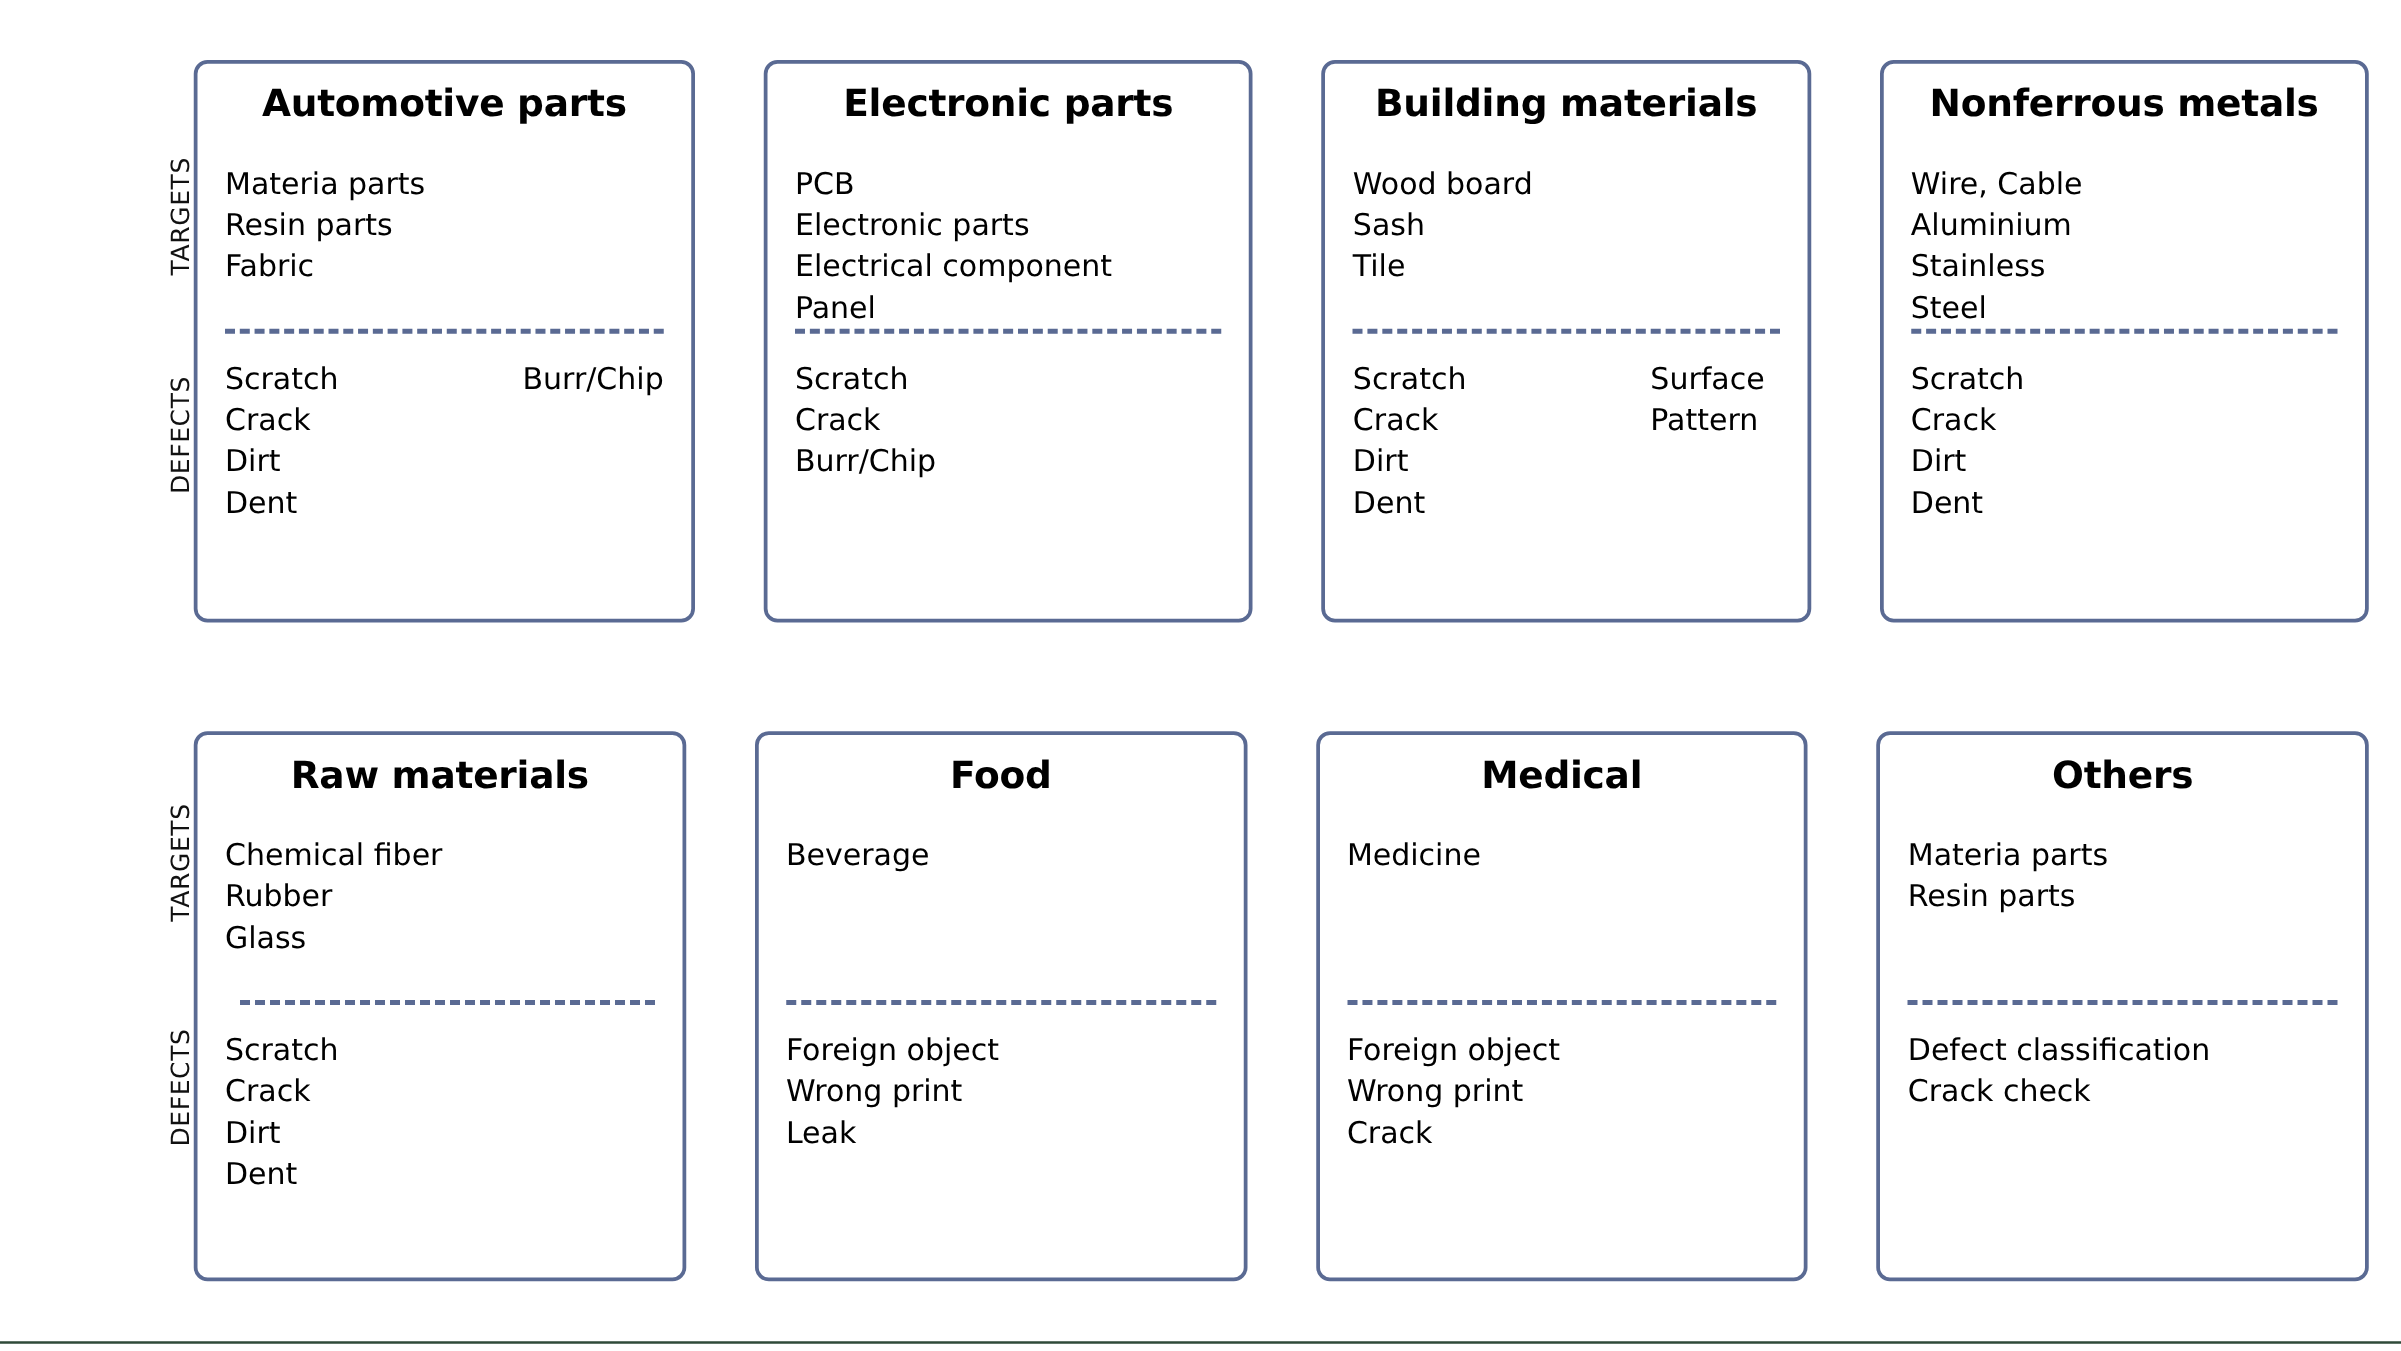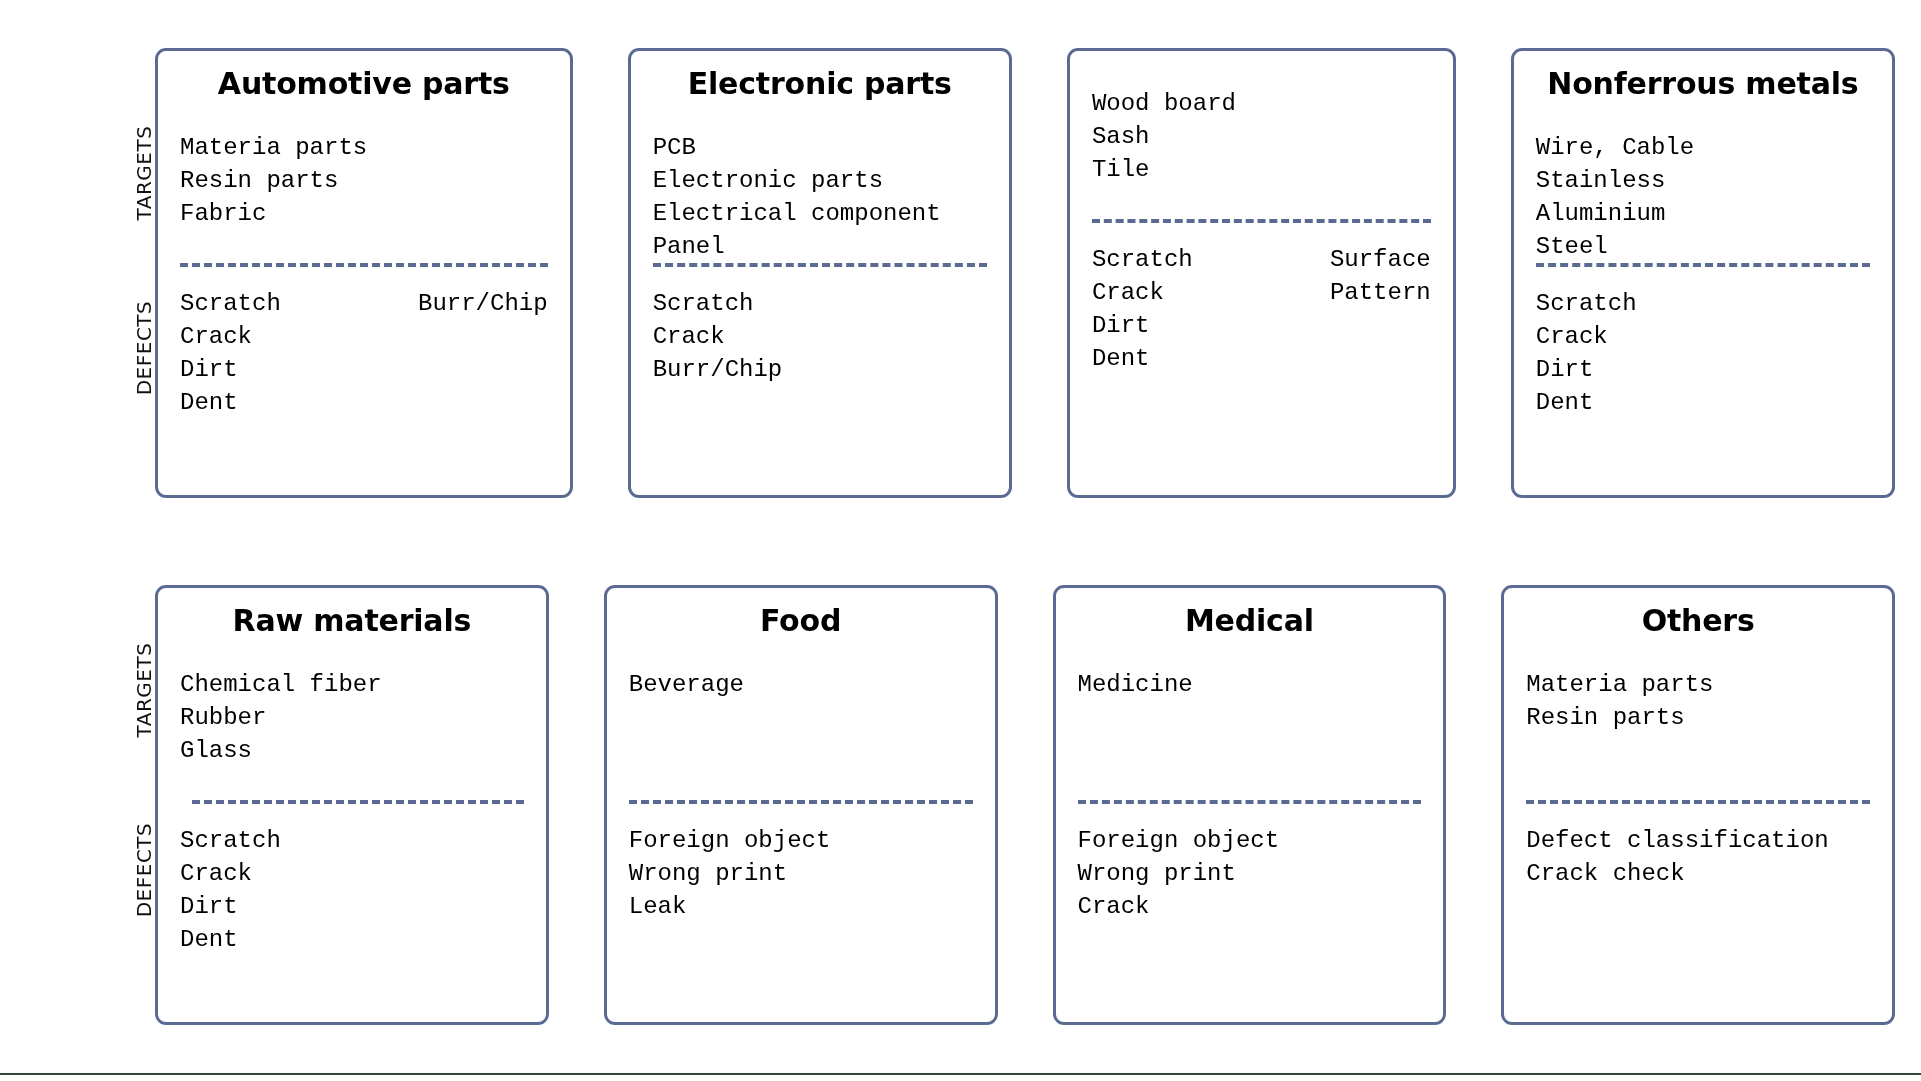--- a/index.html
+++ b/index.html
@@ -112,21 +112,20 @@
     display: block;
   }
   .item-line {
     display: flex;
     flex-direction: row;
     align-items: baseline;
     font-size: 24px;
     line-height: 33px;
     color: #000000;
     white-space: nowrap;
-    font-family: Liberation Mono, monospace;
   }
   .col-left {
     flex: 0 0 auto;
     width: 238px;
   }
   .col-right {
     flex: 0 0 auto;
   }
 
   .divider {
@@ -235,20 +234,21 @@
               <span class="col-left">Crack</span>
             </div>
             <div class="item-line">
               <span class="col-left">Burr/Chip</span>
             </div>
           </div>
         </div>
       </div>
 
       <div class="card">
+        <div class="card-title">Building materials</div>
         <div class="section section-targets">
           <div class="item-rows">
             <div class="item-line">
               <span class="col-left">Wood board</span>
             </div>
             <div class="item-line">
               <span class="col-left">Sash</span>
             </div>
             <div class="item-line">
               <span class="col-left">Tile</span>
@@ -277,24 +277,24 @@
       </div>
 
       <div class="card">
         <div class="card-title">Nonferrous metals</div>
         <div class="section section-targets">
           <div class="item-rows">
             <div class="item-line">
               <span class="col-left">Wire, Cable</span>
             </div>
             <div class="item-line">
+              <span class="col-left">Aluminium</span>
+            </div>
+            <div class="item-line">
               <span class="col-left">Stainless</span>
-            </div>
-            <div class="item-line">
-              <span class="col-left">Aluminium</span>
             </div>
             <div class="item-line">
               <span class="col-left">Steel</span>
             </div>
           </div>
         </div>
         <div class="divider"></div>
         <div class="section section-defects">
           <div class="item-rows">
             <div class="item-line">

